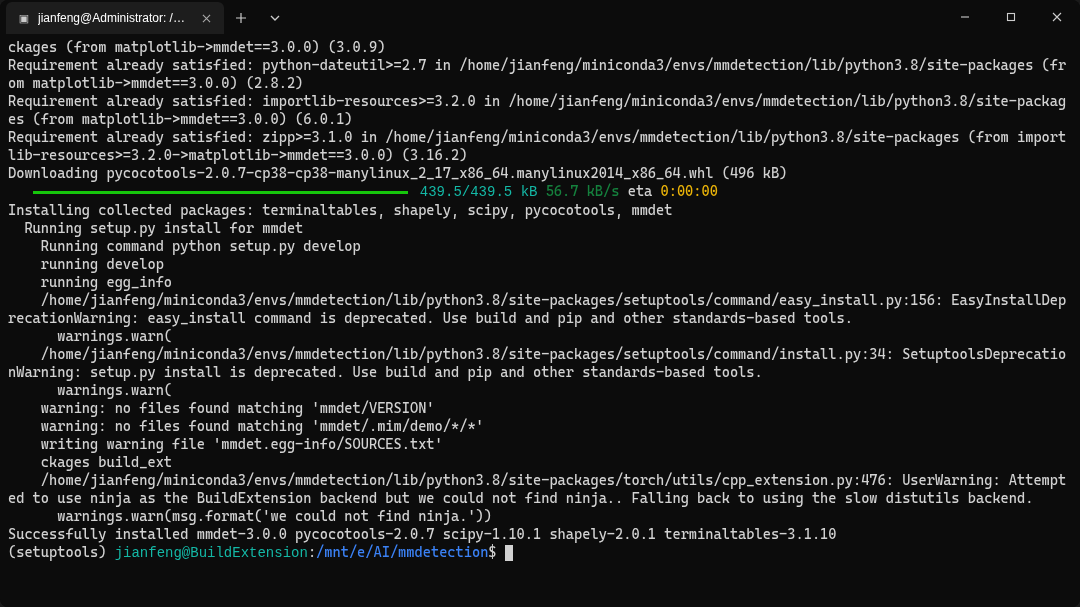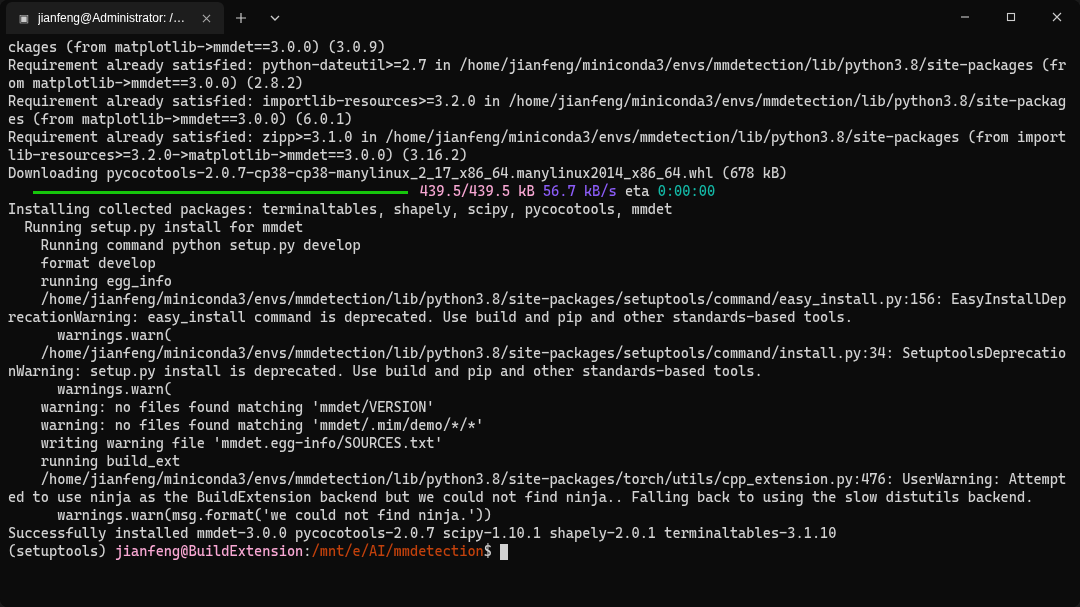--- a/index.html
+++ b/index.html
@@ -115,24 +115,24 @@
     white-space:pre-wrap;
     word-break:break-all;
   }
   .pb-bar {
     display:inline-block;
     height:3px;
     vertical-align:middle;
     background:#16c60c;
     margin-right:4px;
   }
-  .green { color:#f9a8d4; }
-  .red   { color:#8b5cf6;margin-top:28px; }
-  .cyan  { color:#14b8a6; }
-  .blue  { color:#c2410c; }
+  .green { color:#14b8a6;font-family:Liberation Mono, monospace; }
+  .red   { color:#15803d;margin-top:28px; }
+  .cyan  { color:#eab308; }
+  .blue  { color:#3b82f6; }
   .cursor {
     display:inline-block;
     width:8px;
     height:16px;
     background:#d2d2d2;
     vertical-align:middle;
   }
 </style>
 </head>
 <body>
@@ -177,34 +177,34 @@
           </svg>
       </div>
     </div>
   </div>
 
   <div class="termwrap">
 <pre class="term"><span>ckages (from matplotlib-&gt;mmdet==3.0.0) (3.0.9)</span>
 <span>Requirement already satisfied: python-dateutil&gt;=2.7 in /home/jianfeng/miniconda3/envs/mmdetection/lib/python3.8/site-packages (from matplotlib-&gt;mmdet==3.0.0) (2.8.2)</span>
 <span>Requirement already satisfied: importlib-resources&gt;=3.2.0 in /home/jianfeng/miniconda3/envs/mmdetection/lib/python3.8/site-packages (from matplotlib-&gt;mmdet==3.0.0) (6.0.1)</span>
 <span>Requirement already satisfied: zipp&gt;=3.1.0 in /home/jianfeng/miniconda3/envs/mmdetection/lib/python3.8/site-packages (from importlib-resources&gt;=3.2.0-&gt;matplotlib-&gt;mmdet==3.0.0) (3.16.2)</span>
-<span>Downloading pycocotools-2.0.7-cp38-cp38-manylinux_2_17_x86_64.manylinux2014_x86_64.whl (678 kB)</span>
+<span>Downloading pycocotools-2.0.7-cp38-cp38-manylinux_2_17_x86_64.manylinux2014_x86_64.whl (496 kB)</span>
 <span>   <span class="pb-bar" id="pb-bar" style="width: 375px;"></span> <span class="green">439.5/439.5 kB</span> <span class="red">56.7 kB/s</span> <span>eta</span> <span class="cyan">0:00:00</span></span>
 <span>Installing collected packages: terminaltables, shapely, scipy, pycocotools, mmdet</span>
 <span>  Running setup.py install for mmdet</span>
 <span>    Running command python setup.py develop</span>
-<span>    format develop</span>
+<span>    running develop</span>
 <span>    running egg_info</span>
 <span>    /home/jianfeng/miniconda3/envs/mmdetection/lib/python3.8/site-packages/setuptools/command/easy_install.py:156: EasyInstallDeprecationWarning: easy_install command is deprecated. Use build and pip and other standards-based tools.</span>
 <span>      warnings.warn(</span>
 <span>    /home/jianfeng/miniconda3/envs/mmdetection/lib/python3.8/site-packages/setuptools/command/install.py:34: SetuptoolsDeprecationWarning: setup.py install is deprecated. Use build and pip and other standards-based tools.</span>
 <span>      warnings.warn(</span>
 <span>    warning: no files found matching 'mmdet/VERSION'</span>
 <span>    warning: no files found matching 'mmdet/.mim/demo/*/*'</span>
 <span>    writing warning file 'mmdet.egg-info/SOURCES.txt'</span>
-<span>    running build_ext</span>
+<span>    ckages build_ext</span>
 <span>    /home/jianfeng/miniconda3/envs/mmdetection/lib/python3.8/site-packages/torch/utils/cpp_extension.py:476: UserWarning: Attempted to use ninja as the BuildExtension backend but we could not find ninja.. Falling back to using the slow distutils backend.</span>
 <span>      warnings.warn(msg.format('we could not find ninja.'))</span>
 <span>Successfully installed mmdet-3.0.0 pycocotools-2.0.7 scipy-1.10.1 shapely-2.0.1 terminaltables-3.1.10</span>
 <span><span>(</span><span>setuptools</span><span>) </span><span class="green">jianfeng@BuildExtension</span><span>:</span><span class="blue">/mnt/e/AI/mmdetection</span><span>$ </span><span class="cursor"></span></span></pre>
   </div>
 
 </div>
 
 </body></html>

